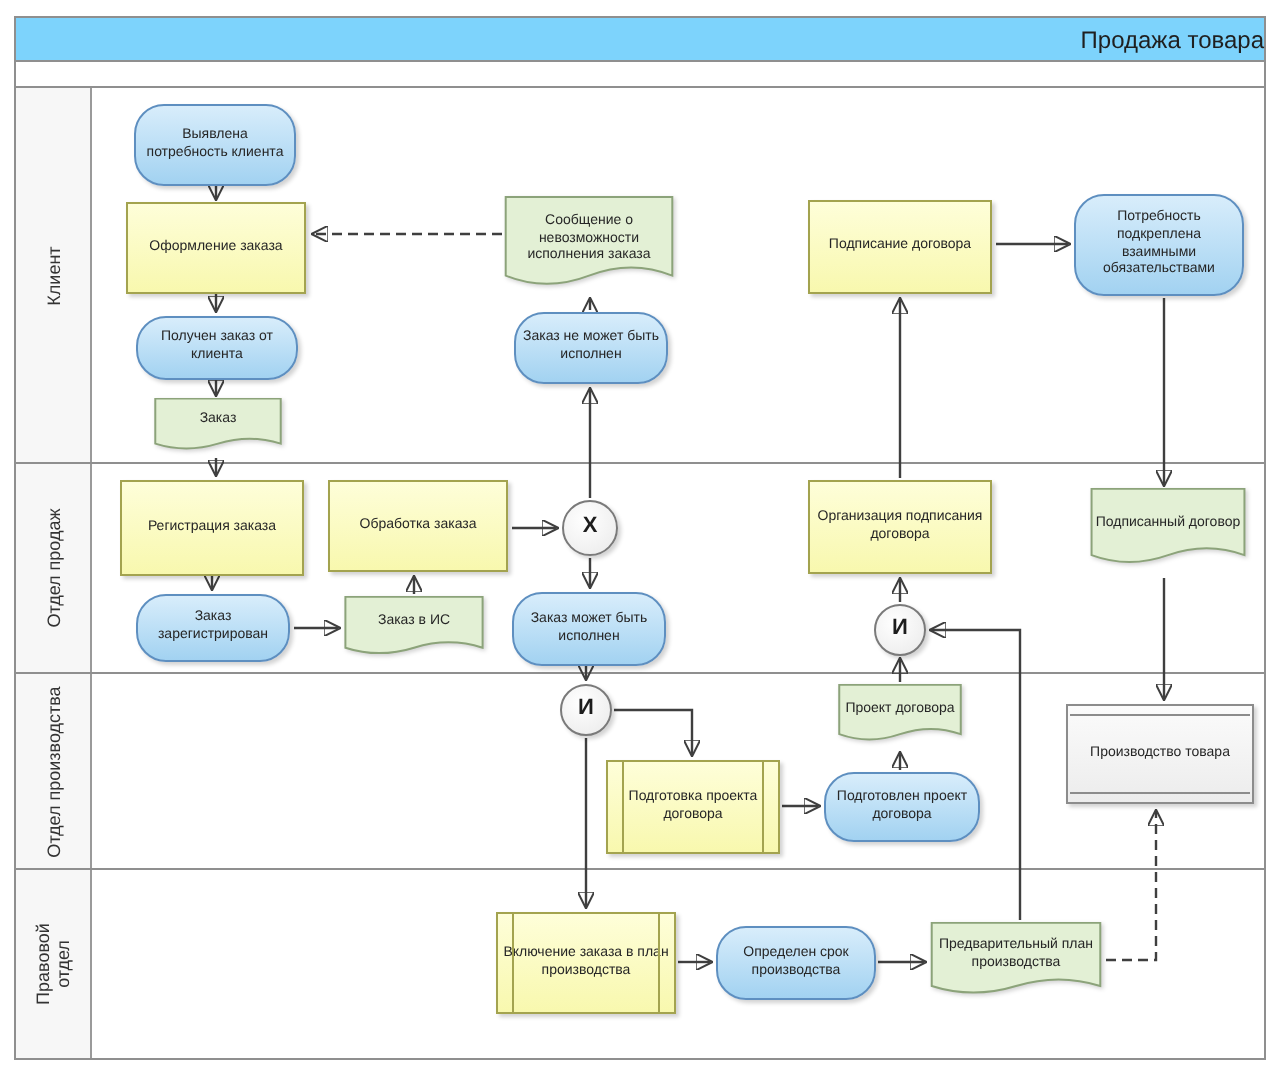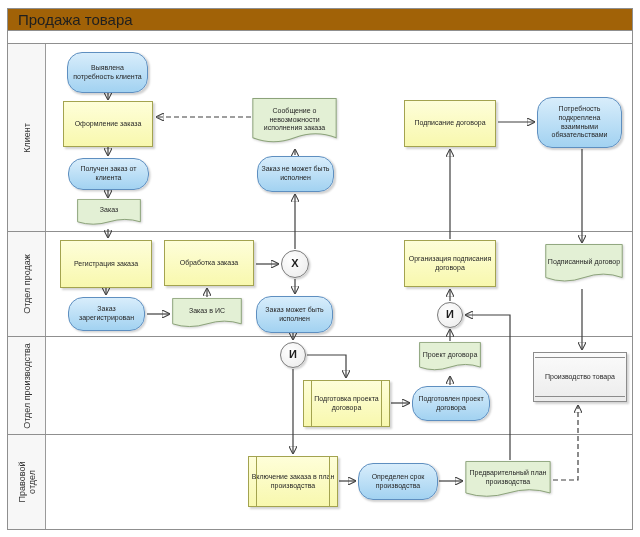--- a/index.html
+++ b/index.html
@@ -1,20 +1,20 @@
 <!DOCTYPE html>
 <html><head>
 <meta charset="utf-8">
 <style>
   html,body{margin:0;padding:0;background:#fff;}
   .stage{position:relative;width:640px;height:537px;background:#fff;
          font-family:"Liberation Sans","DejaVu Sans",sans-serif;color:#2b2b2b;overflow:hidden;}
   .title-bar{position:absolute;left:7px;top:8px;width:626px;height:23px;border:1px solid #8f8f8f;
              box-sizing:border-box;display:flex;align-items:center;padding-left:10px;
-             font-size:15px;color:#1f1f1f;background:#a16207;}
+             font-size:12px;color:#1f1f1f;background:#7dd3fc;justify-content:flex-end;}
   .header-strip{position:absolute;left:7px;top:31px;width:626px;height:13px;border:1px solid #8f8f8f;
                 border-top:none;box-sizing:border-box;background:#fff;}
   .lane{position:absolute;left:7px;width:626px;border-left:1px solid #8f8f8f;border-right:1px solid #8f8f8f;
         border-bottom:1px solid #8f8f8f;box-sizing:border-box;}
   .lane-label{position:absolute;left:0;top:0;width:38px;height:100%;border-right:1px solid #9a9a9a;
               background:#f7f7f7;box-sizing:border-box;}
   .lane-label-text{position:absolute;top:50%;left:50%;transform:translate(-50%,-50%) rotate(-90deg);
                    font-size:9px;color:#333;text-align:center;line-height:1.15;}
   
   .node{position:absolute;box-sizing:border-box;display:flex;align-items:center;justify-content:center;

